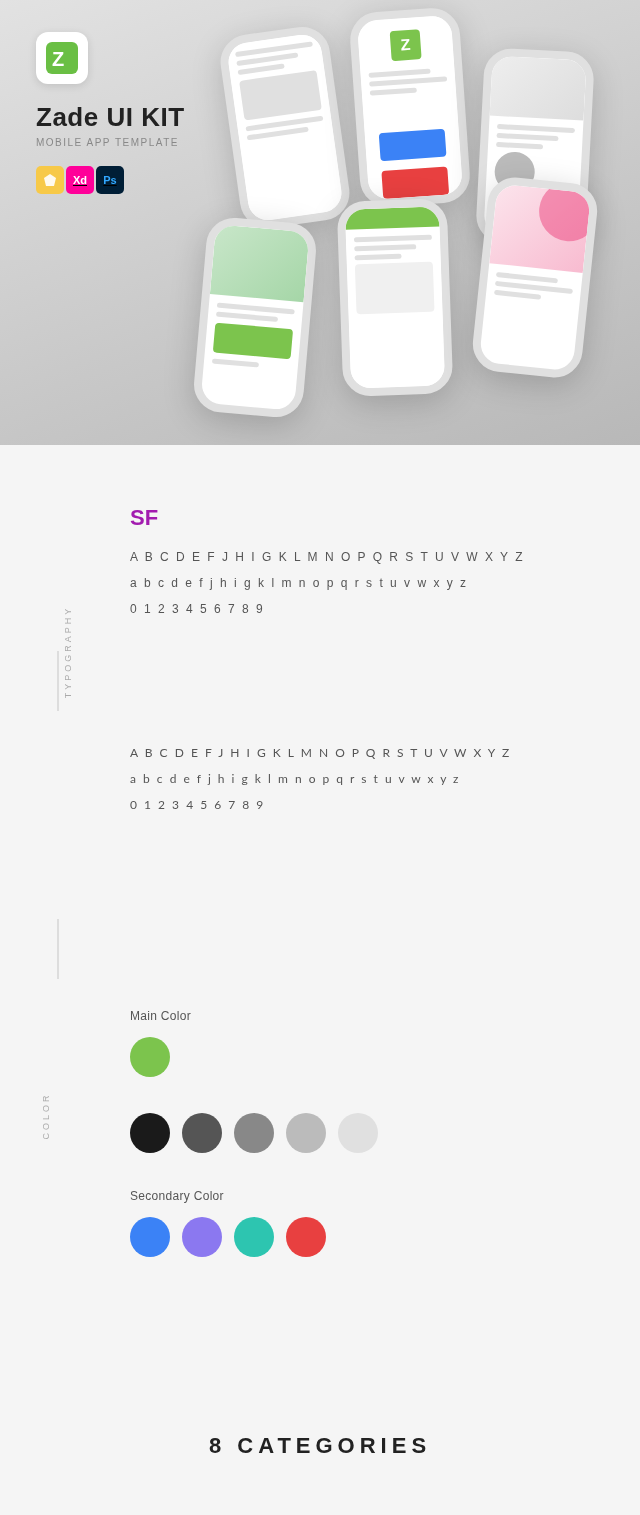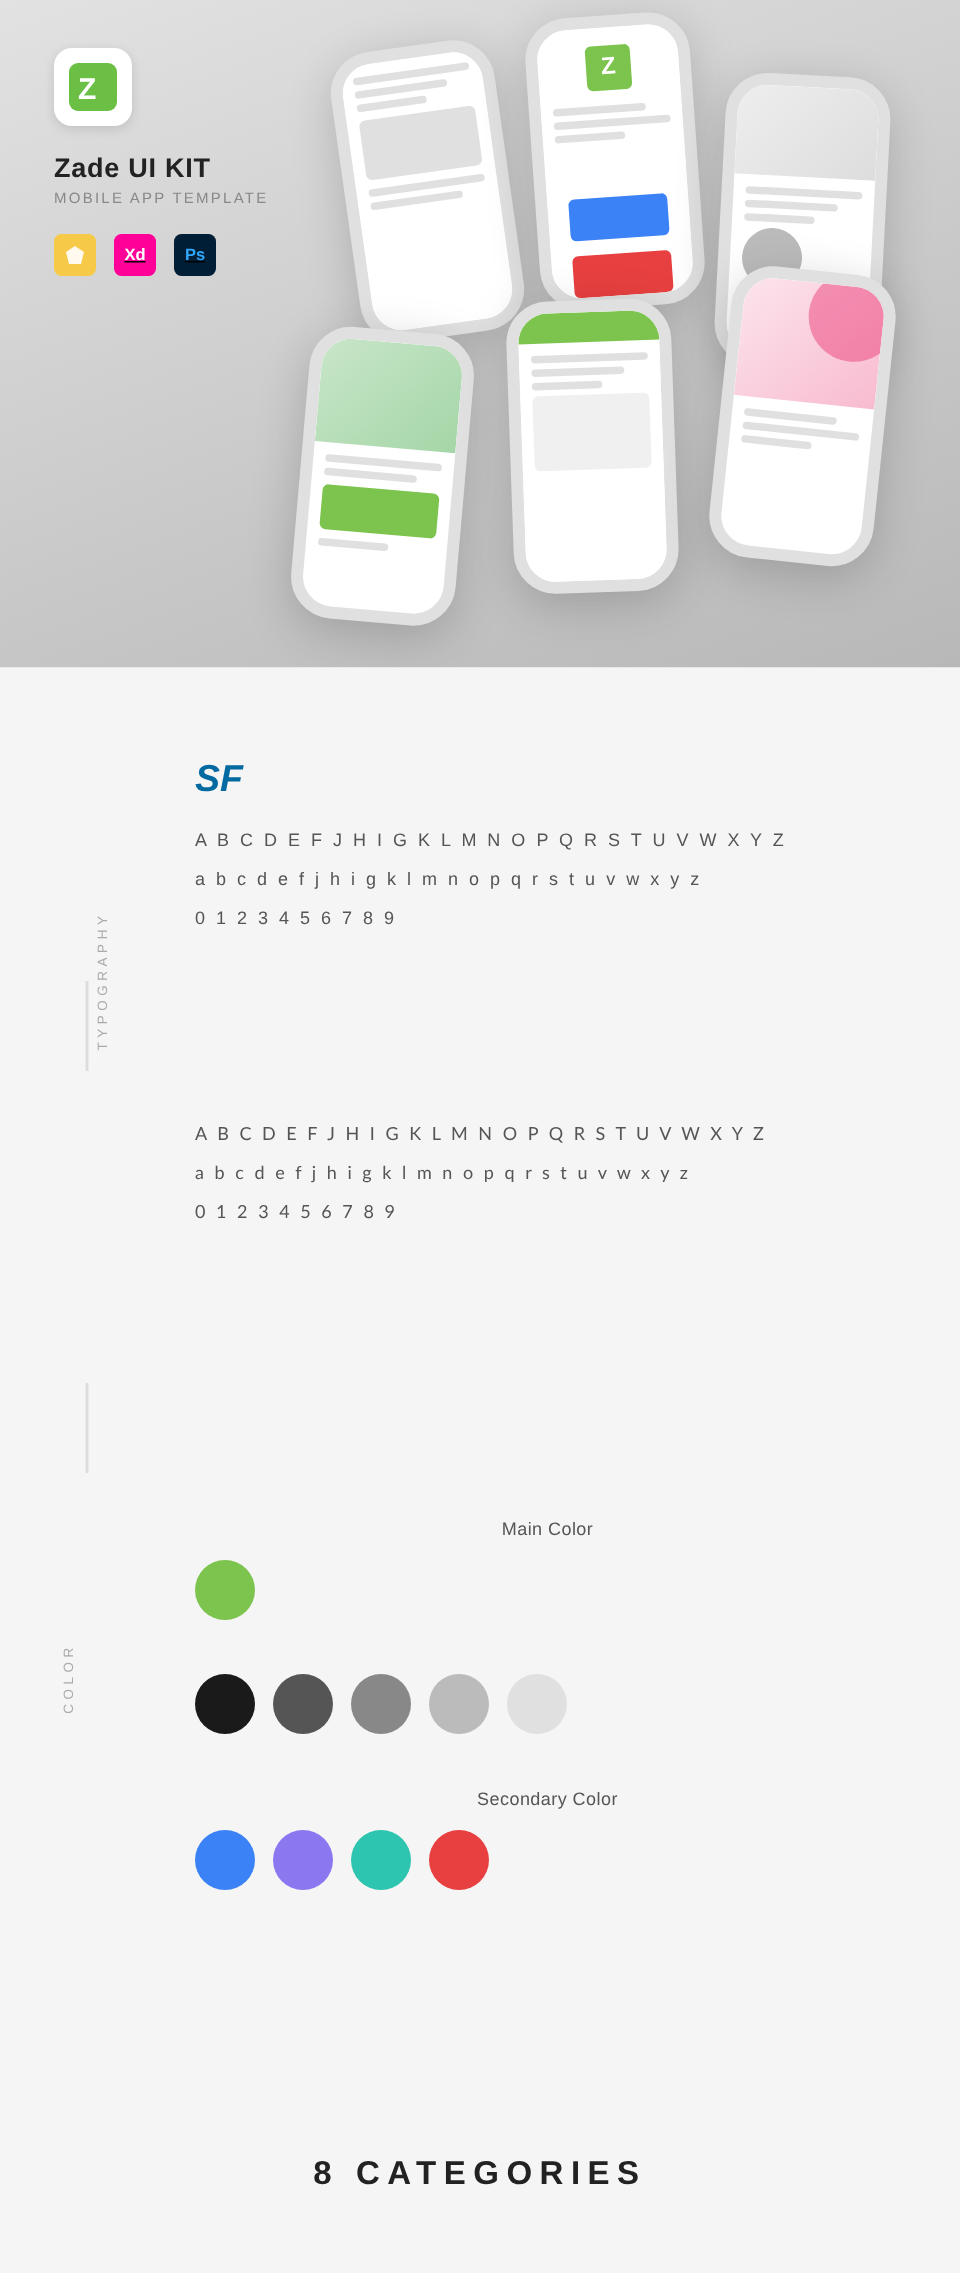--- a/index.html
+++ b/index.html
@@ -38,37 +38,37 @@
       align-items: center;
       justify-content: center;
       margin-bottom: 18px;
       box-shadow: 0 2px 8px rgba(0,0,0,0.12);
     }
     .hero-logo svg {
       width: 32px;
       height: 32px;
     }
     .hero-title {
-      font-size: 18px;
+      font-size: 26px;
       font-weight: 700;
       color: #222;
       letter-spacing: 0.5px;
       margin-bottom: 4px;
     }
     .hero-subtitle {
       font-size: 10px;
       font-weight: 400;
       color: #888;
       letter-spacing: 1.5px;
       text-transform: uppercase;
       margin-bottom: 18px;
     }
     .hero-tools {
       display: flex;
-      gap: 12px;
+      gap: 2px;
       text-decoration: underline;
     }
     .tool-icon {
       width: 28px;
       height: 28px;
       border-radius: 5px;
       display: flex;
       align-items: center;
       justify-content: center;
       font-size: 13px;
@@ -188,25 +188,24 @@
       letter-spacing: 3px;
       color: #aaa;
       text-transform: uppercase;
       white-space: nowrap;
     }
     .typo-content {
       margin-left: 130px;
       padding-right: 40px;
     }
     .font-name {
-      font-size: 25px;
+      font-size: 22px;
       font-weight: 700;
-      color: #0369a1;
+      color: #a21caf;
       margin-bottom: 14px;
-      font-style: italic;
     }
     .font-name.lato {
       font-family: 'Lato', Arial, sans-serif;
     }
     .font-chars {
       font-size: 12px;
       color: #555;
       letter-spacing: 2px;
       line-height: 2.0;
       margin-bottom: 2px;
@@ -223,21 +222,20 @@
 
     
     .colors-section {
       background: #f5f5f5;
       padding: 60px 0 80px 0;
       position: relative;
     }
     .colors-content {
       margin-left: 130px;
       padding-right: 40px;
-      text-align: center;
     }
     .color-group {
       margin-bottom: 36px;
     }
     .color-group-label {
       font-size: 12px;
       color: #555;
       margin-bottom: 14px;
       letter-spacing: 0.3px;
     }

